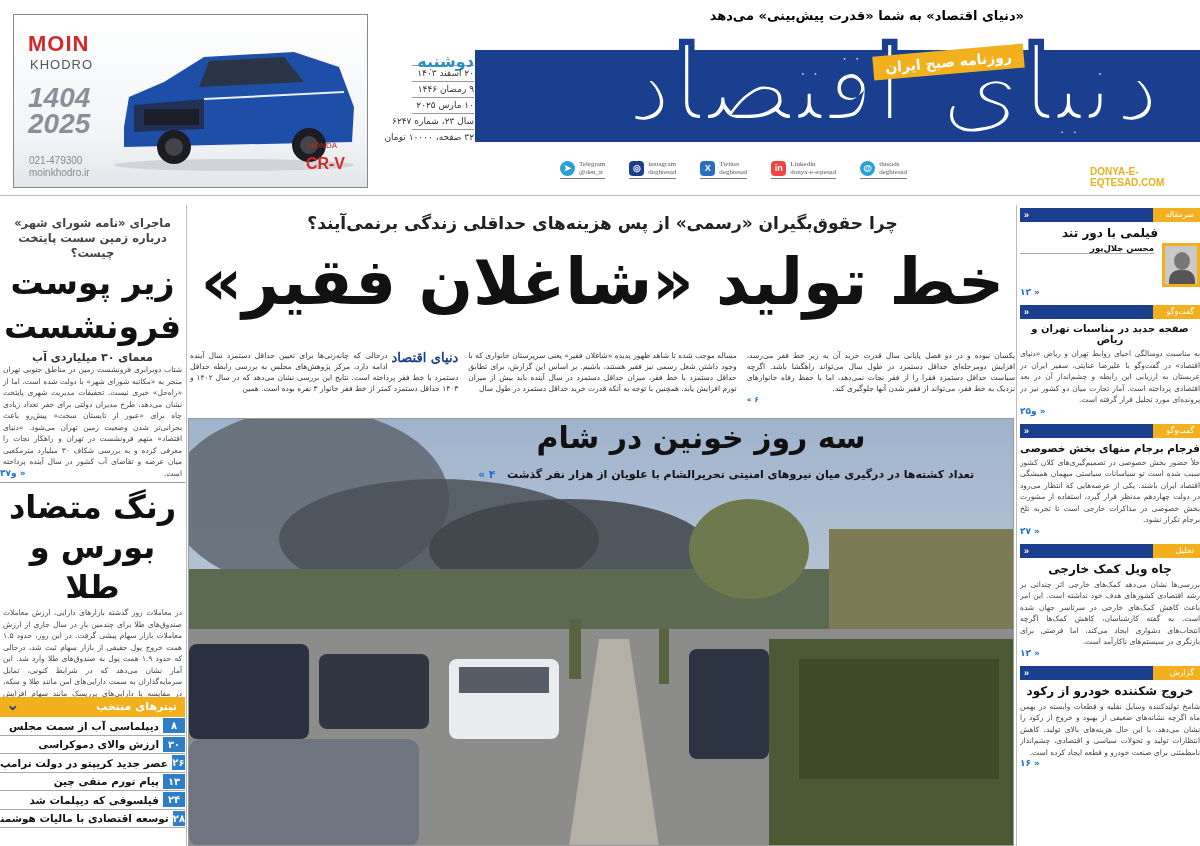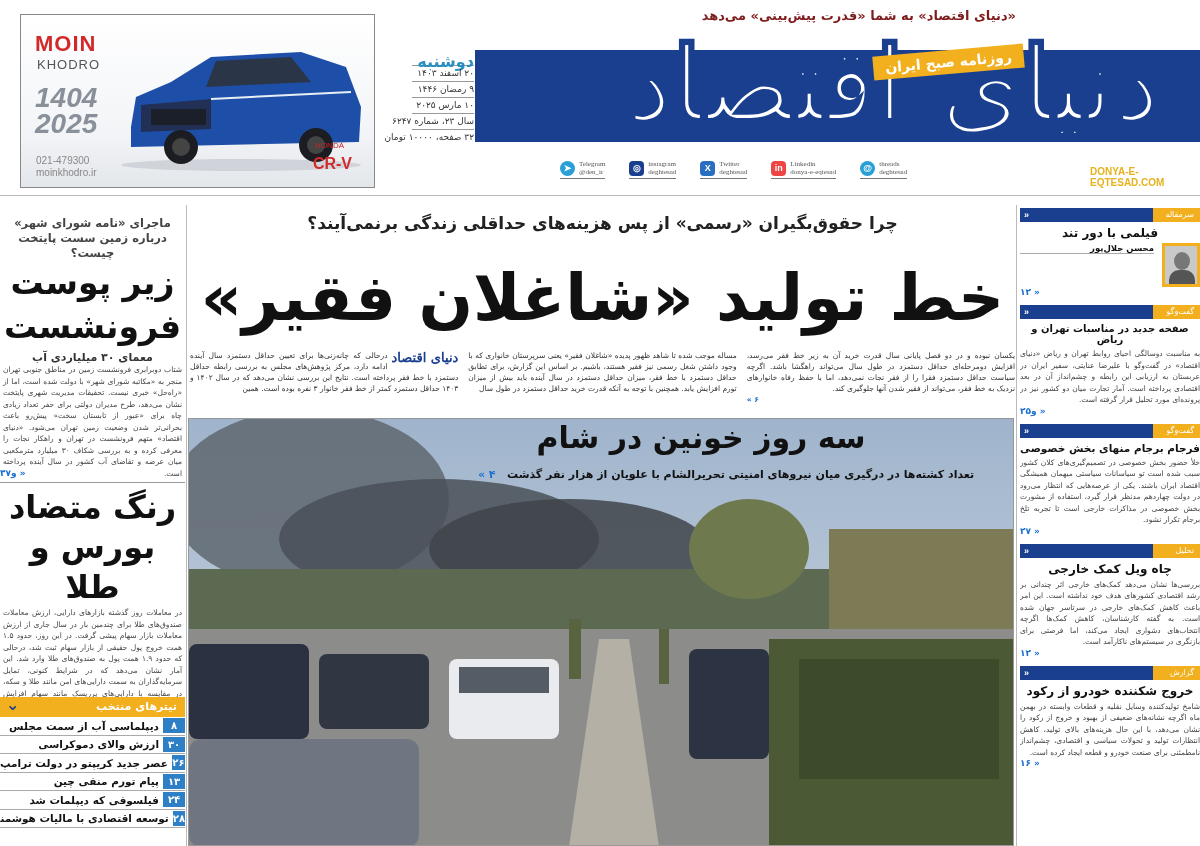--- a/index.html
+++ b/index.html
@@ -1,43 +1,43 @@
 <!DOCTYPE html>
 <html><head>
 <meta charset="utf-8">
 <style>
 *{box-sizing:border-box;margin:0;padding:0}
 body{width:1200px;height:846px;background:#fff;font-family:"DejaVu Sans",sans-serif;overflow:hidden;position:relative;color:#111}
 .abs{position:absolute}
 
-.ad{left:20px;top:14px;width:355px;height:174px;border:1px solid #888;background:linear-gradient(180deg,#fff 0%,#f2f4f7 70%,#e3e6ea 100%);overflow:hidden}
+.ad{left:13px;top:14px;width:355px;height:174px;border:1px solid #888;background:linear-gradient(180deg,#fff 0%,#f2f4f7 70%,#e3e6ea 100%);overflow:hidden}
 .ad .brand1{position:absolute;left:14px;top:16px;color:#d22a2a;font:bold 22px "Liberation Sans",sans-serif;letter-spacing:1px}
 .ad .brand2{position:absolute;left:16px;top:42px;color:#555;font:13px "Liberation Sans",sans-serif;letter-spacing:1px}
 .ad .yr{position:absolute;left:14px;top:70px;color:#8a9099;font:bold 28px "Liberation Sans",sans-serif;line-height:26px;font-style:italic}
 .ad .phone{position:absolute;left:15px;top:140px;color:#888;font:10px "Liberation Sans",sans-serif;line-height:12px}
 .ad .model{position:absolute;right:22px;top:140px;color:#d22a2a;font:bold 16px "Liberation Sans",sans-serif}
 .ad .mk{position:absolute;right:30px;top:126px;color:#c22;font:8px "Liberation Sans",sans-serif}
 .car{position:absolute;left:90px;top:22px;width:255px;height:135px}
 
-.slogan{right:184px;top:8px;color:#7f1d1d;font:bold 13px "DejaVu Sans",sans-serif;direction:rtl}
+.slogan{right:176px;top:8px;color:#000000;font:bold 13px "DejaVu Sans",sans-serif;direction:rtl}
 .bar{left:475px;top:50px;width:725px;height:92px;background:#1a3f8f}
 .logo{right:40px;top:10px;color:#fff;font:bold 104px "DejaVu Serif",serif;direction:rtl;line-height:150px;-webkit-text-stroke:3px #1a3f8f;text-shadow:0 0 0 #fff}
 .tagbox{left:873px;top:50px;background:#f2b01e;color:#fff;font:bold 14px "DejaVu Sans",sans-serif;padding:4px 12px;transform:rotate(-5deg);direction:rtl}
 .datebox{left:412px;top:50px;width:62px;direction:rtl}
 .datebox div{font:9px "DejaVu Sans",sans-serif;color:#333;border-bottom:1px solid #999;padding:2px 0;height:16px;white-space:nowrap}
 .datebox .day{color:#2a8fbf;font-weight:bold;font-size:16px}
 .socials{left:560px;top:160px;display:flex;gap:24px;align-items:center}
 .soc{display:flex;align-items:center;gap:4px;border-bottom:1px solid #777;padding-bottom:2px}
 .soc .ic{width:15px;height:15px;border-radius:4px;display:flex;align-items:center;justify-content:center;color:#fff;font:bold 9px "Liberation Sans",sans-serif}
 .soc .tx{font:7px "Liberation Serif",serif;color:#555;line-height:8px}
 .site{left:1090px;top:166px;color:#e7b21f;font:bold 10px "Liberation Sans",sans-serif}
 .hr{left:0;top:195px;width:1200px;height:1px;background:#bbb}
 
 .kicker{left:190px;top:213px;width:825px;text-align:center;direction:rtl;font:bold 17px "DejaVu Sans",sans-serif;color:#222}
-.headline{left:190px;top:256px;width:825px;text-align:center;direction:rtl;font:bold 64px "DejaVu Sans",sans-serif;color:#111;line-height:84px;letter-spacing:-2px}
+.headline{left:190px;top:240px;width:825px;text-align:center;direction:rtl;font:bold 64px "DejaVu Sans",sans-serif;color:#111;line-height:84px;letter-spacing:-2px}
 .cols{left:190px;top:350px;width:825px;display:flex;flex-direction:row-reverse;gap:10px;direction:rtl}
 .col{flex:1;font:7.5px "DejaVu Sans",sans-serif;color:#333;line-height:11px;text-align:justify}
 .col .logo-sm{float:right;color:#1a3f8f;font:bold 13px "DejaVu Serif",serif;margin-left:4px}
 .more{color:#1a6fd0;font-weight:bold}
 .photo{left:188px;top:418px;width:826px;height:428px;overflow:hidden;border:1px solid #999}
 .photo-h{left:188px;top:420px;width:826px;text-align:center;padding-left:200px;direction:rtl;font:bold 30px "DejaVu Sans",sans-serif;color:#111}
 .photo-s{left:188px;top:468px;width:826px;padding-left:250px;direction:rtl;text-align:center;font:bold 11px "DejaVu Sans",sans-serif;color:#111}
 .vline{width:1px;background:#bbb}
 
 .lcol{left:0;top:200px;width:185px;direction:rtl}

